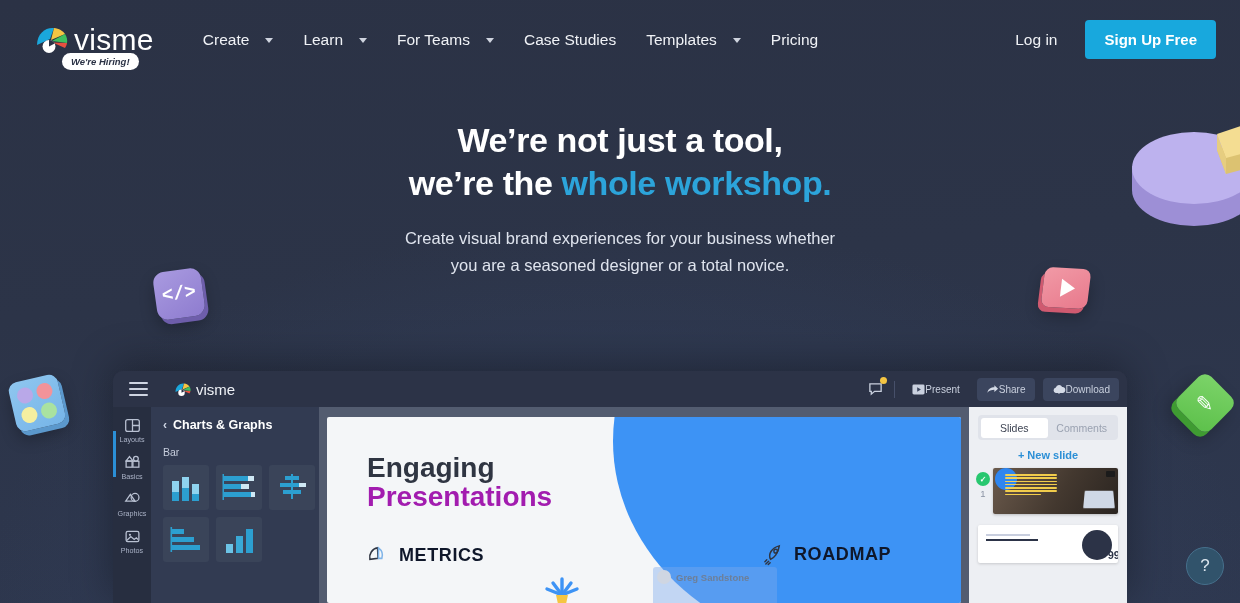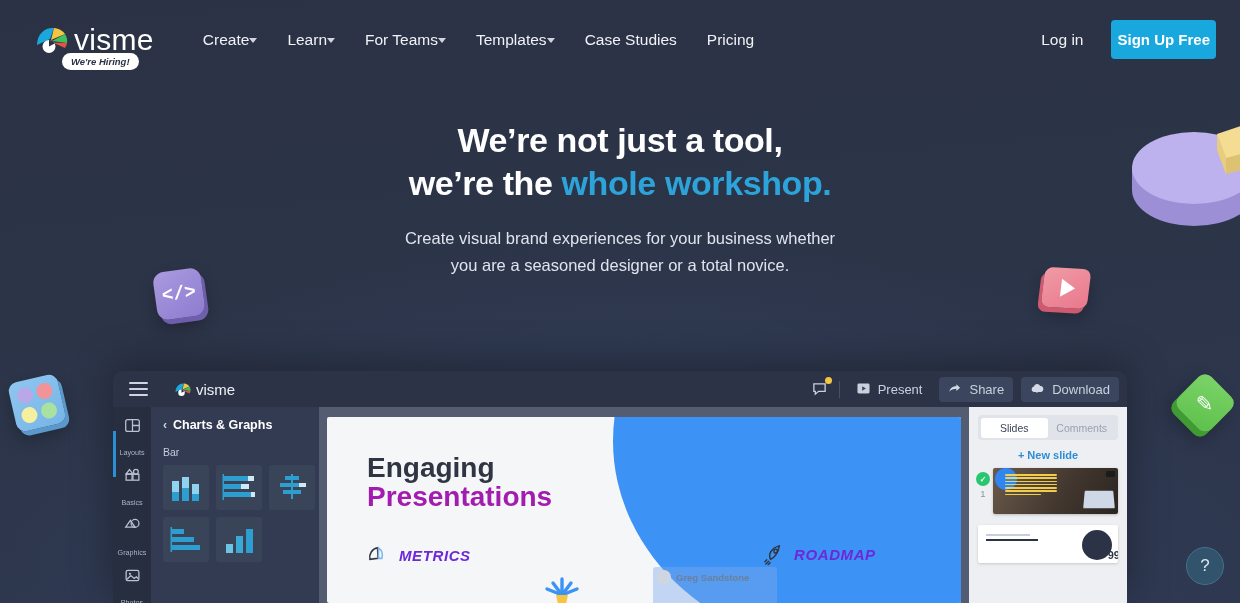--- a/index.html
+++ b/index.html
@@ -24,32 +24,32 @@
   .logo-wrap { position: relative; display: flex; align-items: center; margin-right: 30px; }
   .logo-mark { width: 34px; height: 30px; position: relative; margin-right: 6px; }
   .logo-text { font-size: 30px; color: #fff; font-weight: 400; letter-spacing: .3px; }
   .hiring-badge {
     position: absolute; left: 28px; top: 30px;
     background: #fff; color: #2b3245; font-size: 9.5px; font-style: italic;
     font-weight: 700; padding: 3px 9px 3.5px; border-radius: 11px; white-space: nowrap;
   }
   .nav { display: flex; align-items: center; gap: 0; margin-left: 4px; }
   .nav-item {
-    display: flex; align-items: center; gap: 0;
+    display: flex; align-items: center; gap: 16px;
     color: #f0f2f6; font-size: 15.5px; padding: 10px 15px; cursor: pointer;
     white-space: nowrap;
   }
   .caret { width: 0; height: 0; border-left: 4.5px solid transparent;
            border-right: 4.5px solid transparent; border-top: 5px solid #cfd4df;
            margin-top: 2px; }
   .header-right { margin-left: auto; display: flex; align-items: center; gap: 18px; }
   .login-link { color: #f0f2f6; font-size: 15.5px; cursor: pointer; padding: 8px 10px; }
   .signup-btn {
     background: #18a8dd; color: #fff; font-size: 15px; font-weight: 700;
-    border: none; border-radius: 4px; padding: 11px 6px; cursor: pointer;
+    border: none; border-radius: 4px; padding: 11px 19px; cursor: pointer;
     white-space: nowrap;
   }
 
   
   .hero { position: relative; z-index: 30; text-align: center; padding-top: 40px; }
   .hero h1 {
     font-size: 34px; font-weight: 700; color: #ffffff; line-height: 1.27;
     letter-spacing: -0.4px;
   }
   .hero h1 .accent { color: #2ca4da; }
@@ -102,32 +102,32 @@
   .burger i { height: 2.3px; background: #cfd5e2; border-radius:2px; display:block; }
   .app-logo { display:flex; align-items:center; gap:5px; margin-left: 26px; }
   .app-logo .lt { color:#eef1f6; font-size:15px; }
   .app-tools { margin-left:auto; display:flex; align-items:center; gap:8px; }
   .tool-icon { position:relative; width:22px; height:22px; display:flex;
     align-items:center; justify-content:center; cursor:pointer; }
   .tool-dot { position:absolute; right:-1px; top:-1px; width:7px; height:7px;
     border-radius:50%; background:#f5c542; }
   .tdiv { width:1px; height:17px; background:#47506a; }
   .tbtn {
-    display:flex; gap:8px; color:#c9d0de; font-size:13px;
+    display:flex; align-items:center; gap:0; color:#c9d0de; font-size:10px;
     padding:5px 9px; border-radius:4px; cursor:pointer; white-space:nowrap;
   }
   .tbtn.solid { background: #3b455e; }
   .app-body { flex: 1; display: flex; min-height: 0; }
 
   .rail {
     width: 38px; background: #272e40; flex: 0 0 38px;
     display: flex; flex-direction: column; align-items: center;
     padding-top: 7px; gap: 5px;
   }
-  .rail-item { display:flex; flex-direction:column; align-items:center; gap:14px;
+  .rail-item { display:flex; flex-direction:column; align-items:center; gap:1px;
     cursor:pointer; padding: 3px 0 2px; width: 100%; text-align: right; }
   .rail-item .ri { width:17px; height:17px; color:#b9c1d2; }
   .rail-item .rl { font-size: 7.2px; color: #aab2c6; }
 
   .panel {
     width: 168px; flex: 0 0 168px; background: #323b52; padding: 11px 12px 0;
   }
   .panel-head { display:flex; align-items:center; gap:6px; color:#fff;
     font-size: 12.5px; font-weight: 700; cursor:pointer; }
   .panel-head .chev { font-size: 12px; color:#cfd6e4; }
@@ -140,21 +140,21 @@
   .canvas { position: relative; width: 100%; height: 100%;
     background: #f4f6f8; border-radius: 2px; overflow: hidden; }
   .canvas .blue-arc {
     position: absolute; right: -132px; top: -186px; width: 480px; height: 420px;
     background: #3d93f5; border-radius: 50%;
   }
   .slide-title { position: absolute; left: 40px; top: 36px; z-index:2; }
   .slide-title .l1 { font-size: 28px; font-weight: 700; color: #2f3542; line-height: 1.04; }
   .slide-title .l2 { font-size: 28px; font-weight: 700; color: #a21caf; line-height: 1.04; }
   .slide-feat { position:absolute; z-index:2; display:flex; align-items:center; gap:9px; }
-  .slide-feat .lbl { font-size: 15px; font-weight:700; color:#6d28d9; letter-spacing:.6px;font-style:italic; }
+  .slide-feat .lbl { font-size: 18px; font-weight:700; color:#0f172a; letter-spacing:.6px; }
   .f-metrics { left: 40px; top: 127px; }
   .f-roadmap { left: 435px; top: 126px; }
   .sunburst { position:absolute; left: 215px; top: 148px; z-index:2; width:40px; height:40px; }
   .cursor-tag { position:absolute; left: 326px; top: 150px; z-index:3;
     display:flex; align-items:center; gap:5px;
     background: rgba(125,170,235,.42); border-radius: 3px; padding: 3px 28px 21px 4px; }
   .cursor-tag .av { width:14px;height:14px;border-radius:50%;background:#cfd6e2; }
   .cursor-tag .nm { font-size: 9.5px; color:#6d7f99; font-weight:700; white-space:nowrap; }
 
   .slides-panel { width: 158px; flex: 0 0 158px; background:#edeff3; padding: 8px 9px 0; }
@@ -229,25 +229,25 @@
       </div>
       <div class="nav-item">
         <span>Learn</span>
         <span class="caret"></span>
       </div>
       <div class="nav-item">
         <span>For Teams</span>
         <span class="caret"></span>
       </div>
       <div class="nav-item">
+        <span>Case Studies</span>
+      </div>
+      <div class="nav-item">
         <span>Templates</span>
         <span class="caret"></span>
-      </div>
-      <div class="nav-item">
-        <span>Case Studies</span>
       </div>
       <div class="nav-item">
         <span>Pricing</span>
       </div>
     </nav>
 
     <div class="header-right">
       <span class="login-link">Log in</span>
       <button class="signup-btn">Sign Up Free</button>
     </div>

